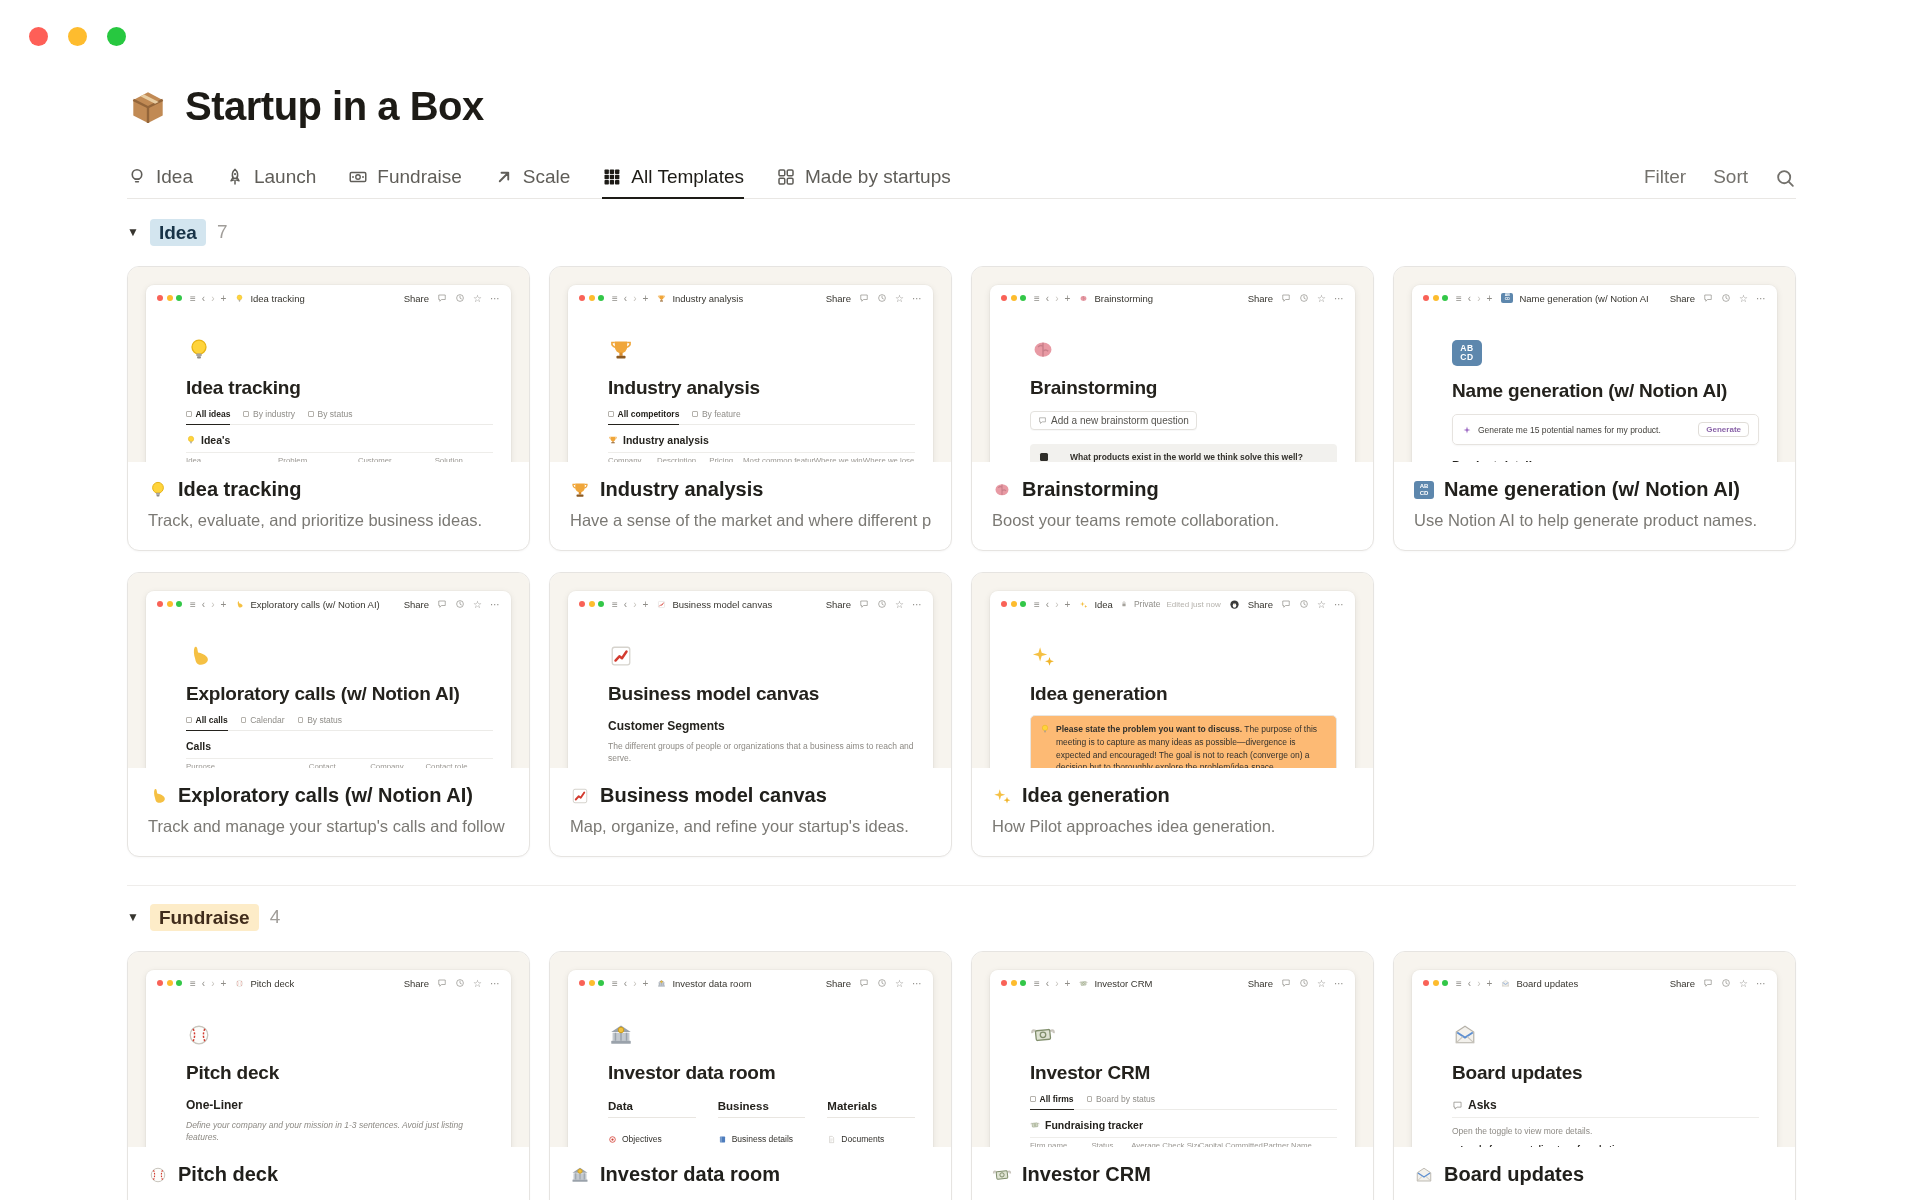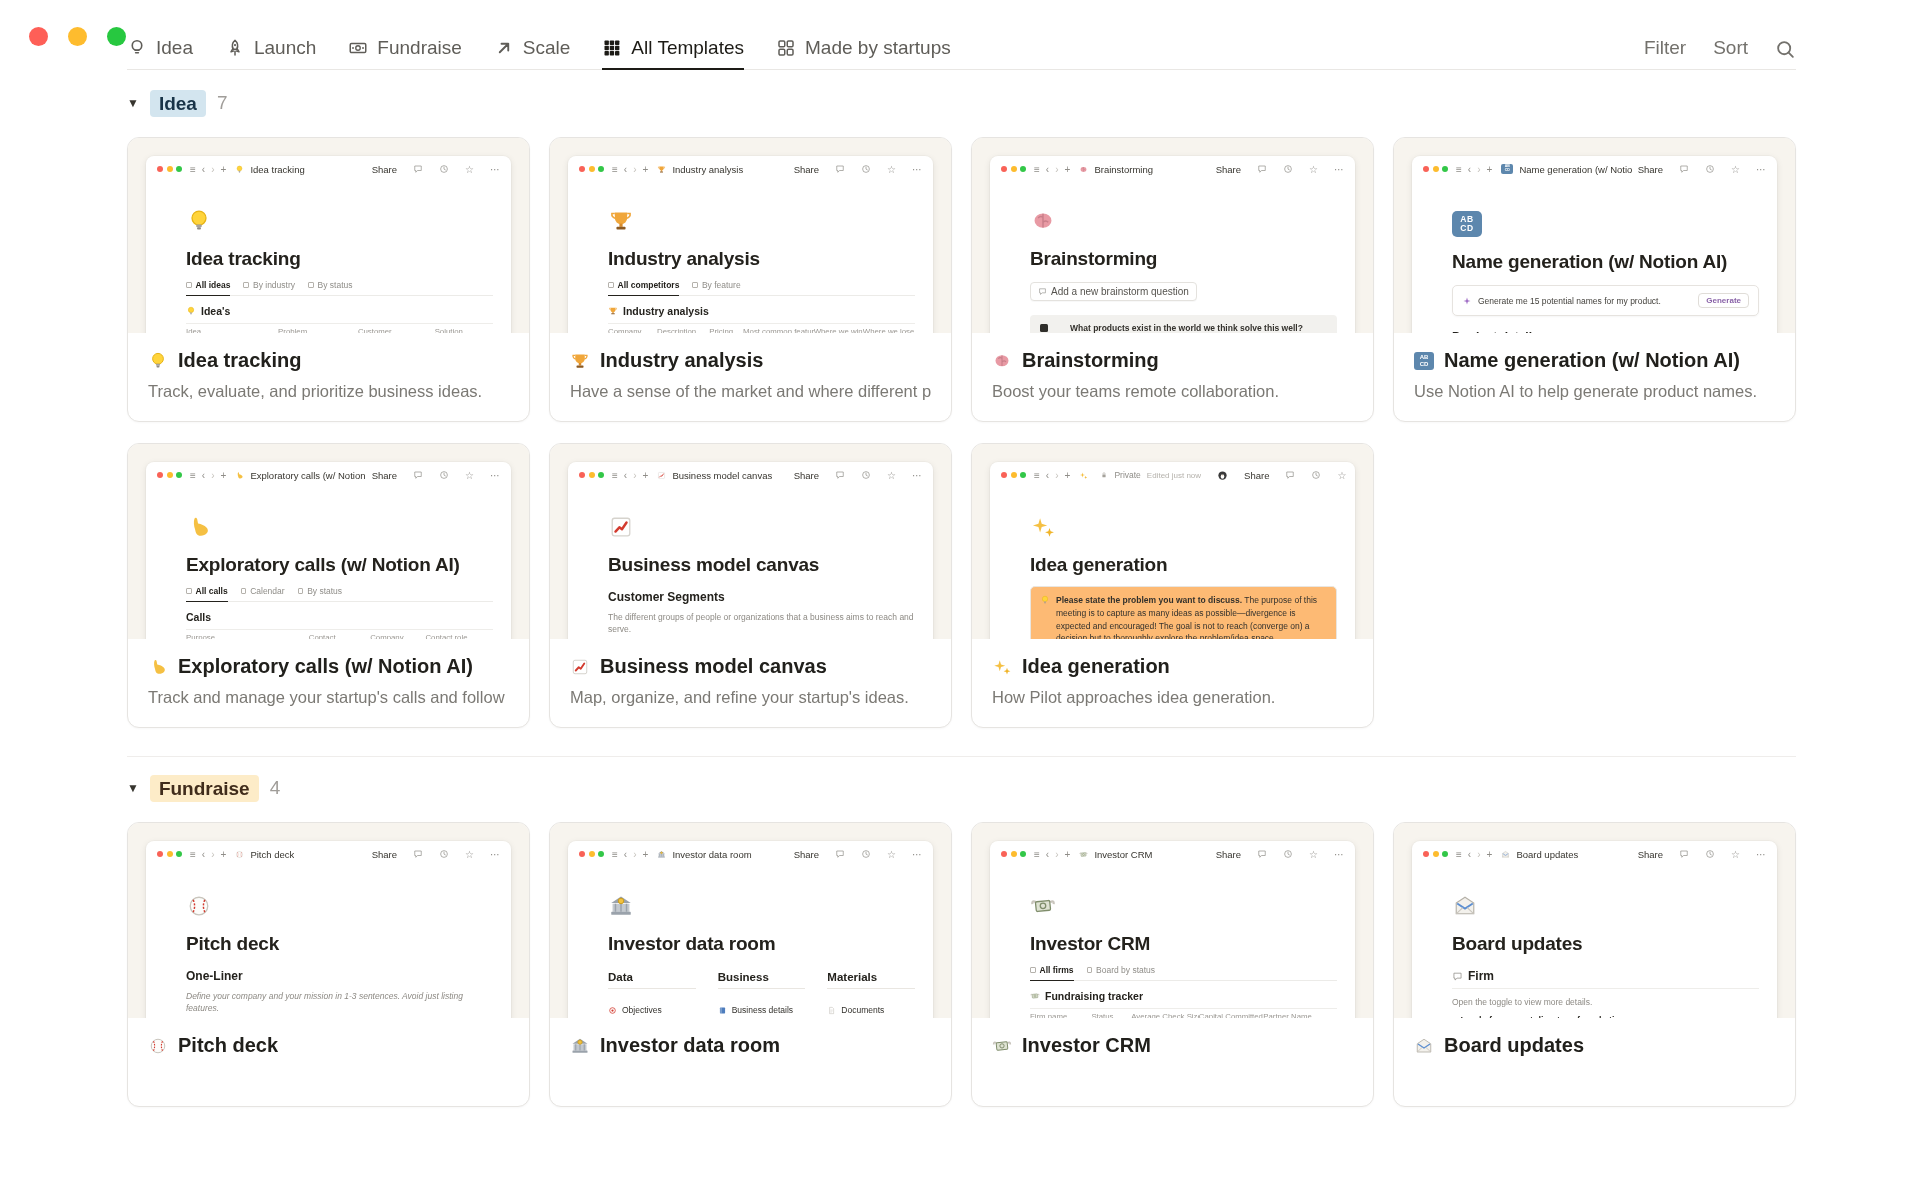--- a/index.html
+++ b/index.html
@@ -47,21 +47,21 @@
 
   
   .mw-bar { display:flex; align-items:center; gap:6px; height:26px; padding:0 11px; font-size:9.5px; }
   .mdots { display:inline-flex; gap:3.5px; margin-right:2px; }
   .mdot { width:6px; height:6px; border-radius:50%; }
   .mdot.r { background:#f96257; } .mdot.y { background:#fdbc2e; } .mdot.g { background:#33c748; }
   .mg { color:#8f8d88; font-size:10px; } .mg.dim { color:#c6c3bd; }
   .mt-icon { display:inline-flex; margin-left:3px; }
   .mt-title { color:#37352f; font-weight:500; white-space:nowrap; overflow:hidden; max-width:130px; }
   .mt-priv { color:#8f8d88; font-size:8.5px; }
-  .mw-right { margin-left:auto; display:inline-flex; align-items:center; gap:16px; }
+  .mw-right { margin-left:auto; display:inline-flex; align-items:center; gap:8px; }
   .mt-share { color:#37352f; }
   .mt-edited { color:#b5b2ac; font-size:8px; white-space:nowrap; }
 
   
   .mw-body { padding:0 18px 0 40px; }
   .mw-emoji { margin-top:26px; }
   .mw-h1 { margin-top:14px; font-size:19px; font-weight:700; color:#24221d; letter-spacing:-0.2px;
     white-space:nowrap; overflow:hidden; }
   .mw-tabs { margin-top:10px; display:flex; gap:13px; align-items:center; border-bottom:1px solid #ecebe8;
     font-size:8.5px; color:#8f8d88; }
@@ -118,20 +118,29 @@
 </head>
 <body>
 
 <div class="traffic">
   <span class="tl red"></span>
   <span class="tl yellow"></span>
   <span class="tl green"></span>
 </div>
 
 <main>
+  <h1 class="title">
+    <svg class="icn" width="42" height="42" viewBox="0 0 16 16">
+        <path d="M2.4 5.3L8 2.4l5.6 2.9v5.9L8 14.1l-5.6-2.9z" fill="#c18a54"></path>
+        <path d="M2.4 5.3L8 8.1l5.6-2.8" fill="none" stroke="#93653a" stroke-width="0.9"></path>
+        <path d="M8 8.1v6" stroke="#93653a" stroke-width="0.9"></path>
+        <path d="M5.1 3.9l5.6 2.9 1.4-.7-5.6-2.9z" fill="#e8cda2"></path>
+      </svg>
+    <span>Startup in a Box</span>
+  </h1>
 
   <nav class="tabbar">
     <button class="tab">
       <svg class="icn" width="20" height="20" viewBox="0 0 16 16">
           <circle cx="8" cy="6" r="3.8" fill="none" stroke="currentColor" stroke-width="1.3"></circle>
           <path d="M6.6 9.8h2.8M6.9 11.8h2.2" stroke="currentColor" stroke-width="1.3" stroke-linecap="round"></path>
         </svg>
       <span>Idea</span>
     </button>
     <button class="tab">
@@ -1022,21 +1031,21 @@
                 <div class="mw-emoji"><svg class="icn" width="26" height="26" viewBox="0 0 16 16">
                     <path d="M2.6 6.2L8 2.6l5.4 3.6v6.6H2.6z" fill="#f3f1ec" stroke="#b5b1a8" stroke-width="0.7"></path>
                     <path d="M3.2 6.4L8 9.6l4.8-3.2" fill="none" stroke="#5c8ed1" stroke-width="1.1"></path>
                     <path d="M2.6 12.8L6.6 9M13.4 12.8L9.4 9" stroke="#c9c5bd" stroke-width="0.7"></path>
                   </svg></div>
                 <div class="mw-h1">Board updates</div>
                 <div class="mw-sub ul">
                   <svg class="icn" width="11" height="11" viewBox="0 0 16 16">
                     <path d="M2.8 3.2h10.4v7.2H7.4l-3 2.8v-2.8H2.8z" fill="none" stroke="#8f8d88" stroke-width="1.1" stroke-linejoin="round"></path>
                   </svg>
-                  <span>Firm</span>
+                  <span>Asks</span>
                 </div>
                 <div class="mw-p">Open the toggle to view more details.</div>
                 <div class="mw-toggle">
                   <span class="ttri">▸</span>
                   <span>Leads for a great director of marketing</span>
                 </div>
               </div>
             </div>
           </div>
           <div class="cap">

